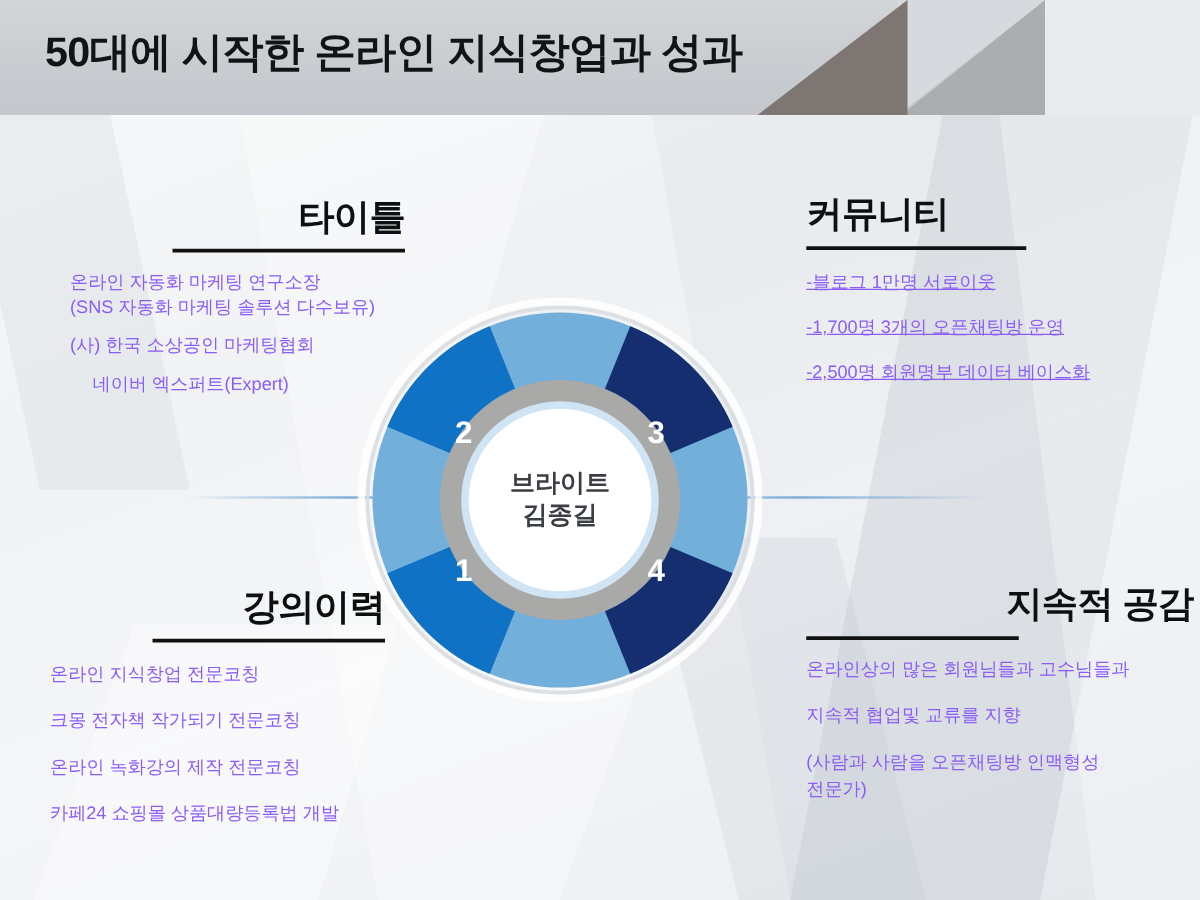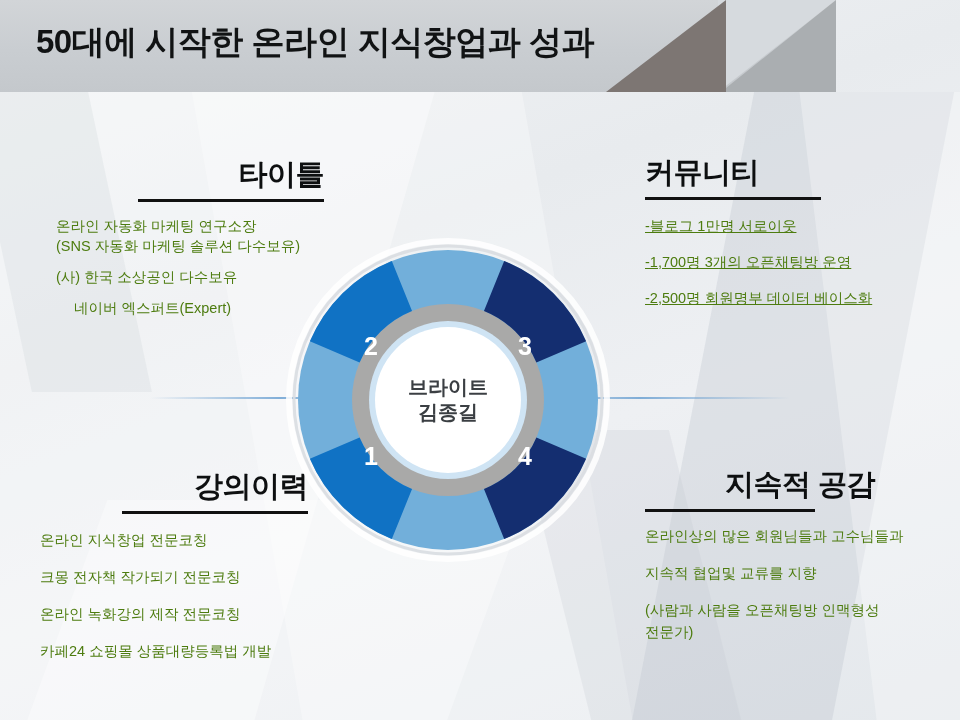--- a/index.html
+++ b/index.html
@@ -32,42 +32,42 @@
   .title{position:absolute;left:36px;top:20px;
     font-size:33px;font-weight:bold;color:#111314;letter-spacing:-0.5px;
     white-space:nowrap;}
 
   
   .quad{position:absolute;}
   .q-head{font-size:29px;font-weight:bold;color:#0d0f10;letter-spacing:-0.5px;
     white-space:nowrap;line-height:1;}
   .q-rule{height:3px;background:#111;margin-top:10px;}
   .q-body{margin-top:14px;}
-  .q-line{font-size:14.5px;color:#4d7c0f;line-height:1.38;white-space:nowrap;}
+  .q-line{font-size:14.5px;color:#8b5cf6;line-height:1.38;white-space:nowrap;}
   .q-para{margin-bottom:11px;}
 
   .q-tl{left:34px;top:160px;width:312px;text-align:left;}
   .q-tl .q-head{text-align:right;padding-right:22px;}
   .q-tl .q-rule{margin-left:104px;margin-right:22px;}
   .q-tl .q-body{padding-left:22px;}
 
   .q-tr{left:645px;top:158px;width:300px;}
   .q-tr .q-head{text-align:left;}
   .q-tr .q-rule{margin-right:124px;}
   .q-tr .q-body{margin-top:16px;}
   .q-tr .q-line{margin-bottom:16px;text-decoration:underline;}
 
   .q-bl{left:18px;top:472px;width:312px;}
   .q-bl .q-head{text-align:right;padding-right:22px;}
   .q-bl .q-rule{margin-left:104px;margin-right:22px;}
   .q-bl .q-body{padding-left:22px;margin-top:16px;}
   .q-bl .q-line{margin-bottom:17px;}
 
   .q-br{left:645px;top:470px;width:310px;}
-  .q-br .q-head{text-align:center;}
+  .q-br .q-head{text-align:right;}
   .q-br .q-rule{margin-right:140px;}
   .q-br .q-body{margin-top:14px;}
   .q-br .q-line{margin-bottom:17px;}
 
   
   .donut{position:absolute;left:286px;top:238px;width:324px;height:324px;}
   .donut svg{display:block;}
   .seg-num{font-size:25px;font-weight:bold;fill:#ffffff;
     font-family:"Liberation Sans","DejaVu Sans",sans-serif;}
   .center-text{position:absolute;left:50%;top:50%;transform:translate(-50%,-50%);
@@ -100,21 +100,21 @@
 
   <div class="quad q-tl">
     <div class="q-head">타이틀</div>
     <div class="q-rule"></div>
     <div class="q-body">
       <div class="q-para">
         <div class="q-line">온라인 자동화 마케팅 연구소장</div>
         <div class="q-line">(SNS 자동화 마케팅 솔루션 다수보유)</div>
       </div>
       <div class="q-para">
-        <div class="q-line">(사) 한국 소상공인  다수보유</div>
+        <div class="q-line">(사) 한국 소상공인  마케팅협회</div>
       </div>
       <div class="q-para">
         <div class="q-line" style="padding-left:18px;">네이버 엑스퍼트(Expert)</div>
       </div>
     </div>
   </div>
 
   <div class="quad q-tr">
     <div class="q-head">커뮤니티</div>
     <div class="q-rule"></div>

